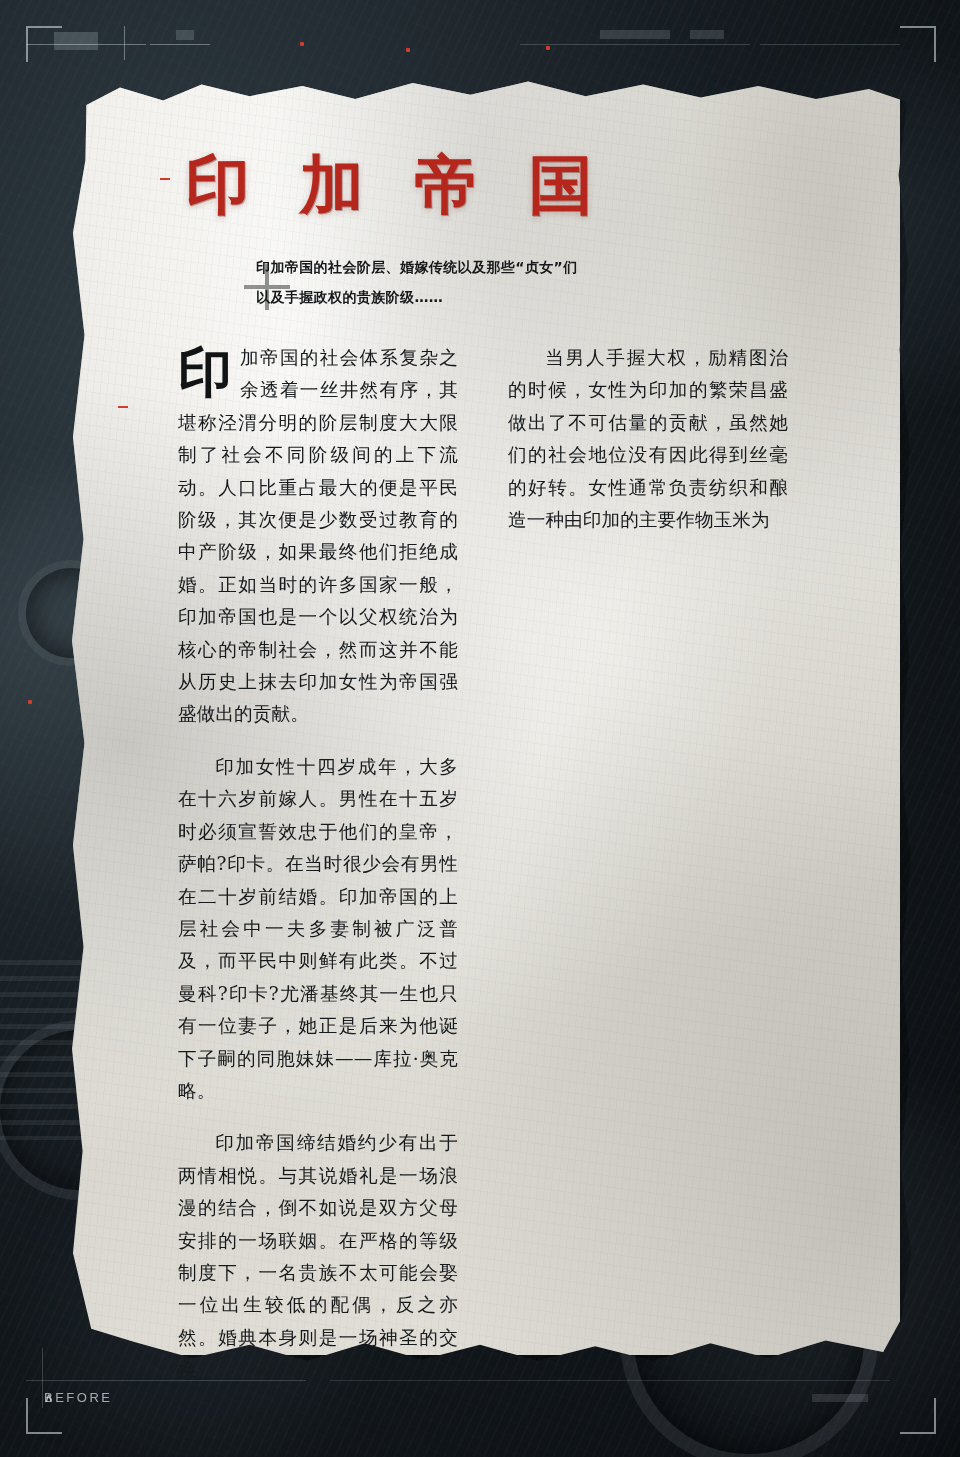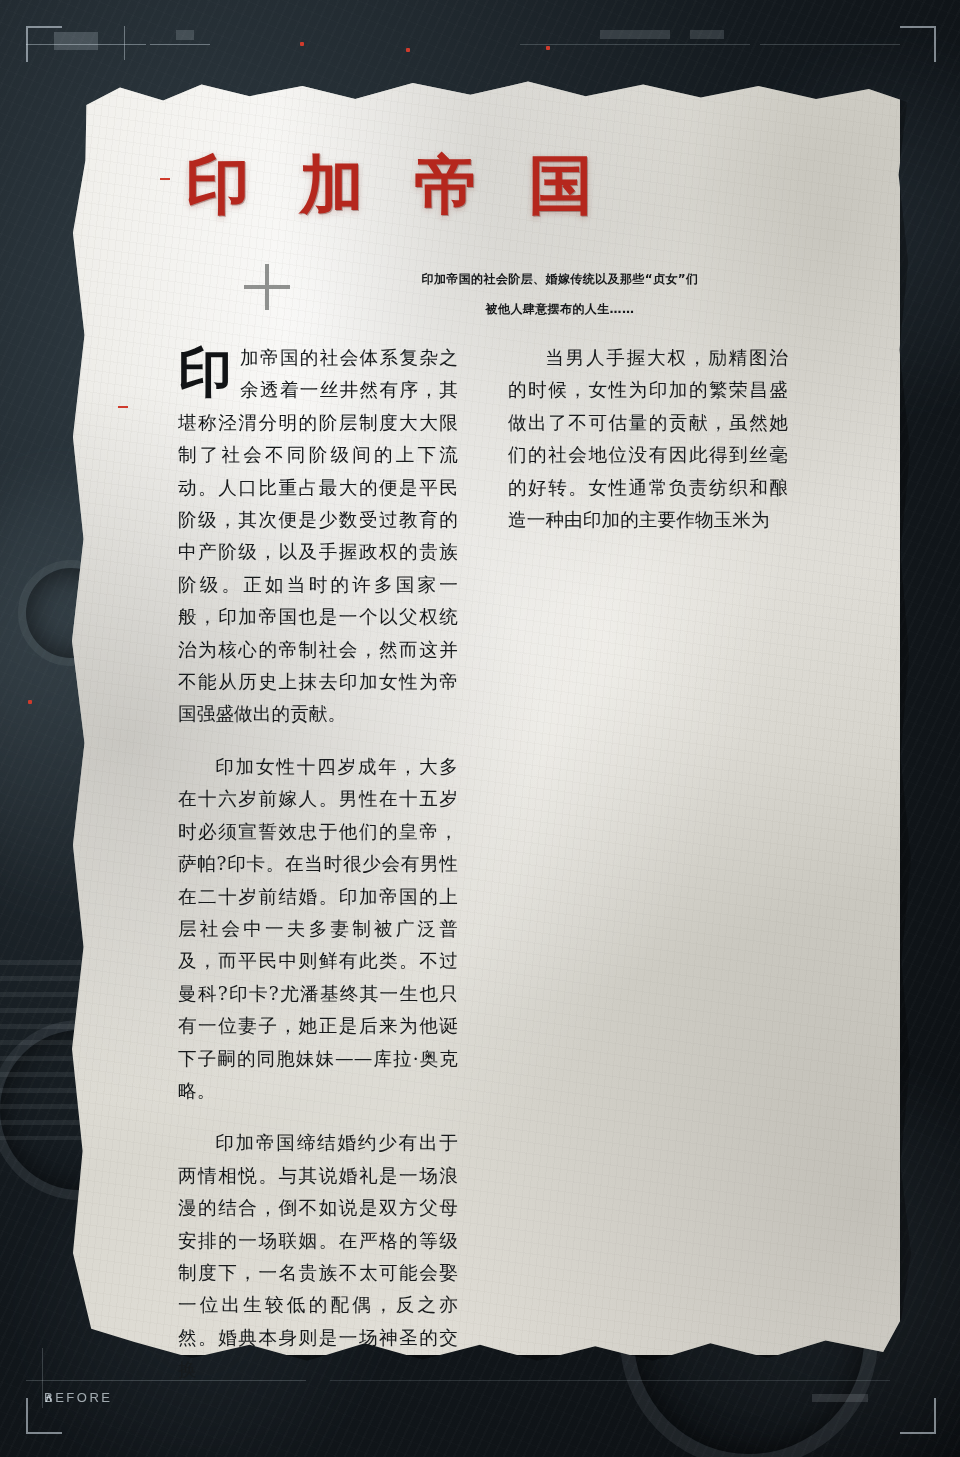--- a/index.html
+++ b/index.html
@@ -169,29 +169,28 @@
     color: #b5271d;
     font-family: "DejaVu Serif", serif;
     font-weight: bold;
     font-size: 64px;
     letter-spacing: 14px;
     text-shadow: 1px 1px 0 rgba(90,20,14,0.35), 0 2px 6px rgba(120,30,20,0.25);
   }
 
   .subtitle {
     position: absolute;
-    top: 264px;
+    top: 252px;
     left: 256px;
     width: 608px;
     color: #16181a;
     font-family: "DejaVu Sans", sans-serif;
     font-weight: bold;
-    font-size: 12px;
+    font-size: 14px;
     line-height: 30px;
-    text-align: center;
     letter-spacing: 0.4px;
   }
 
   .cross {
     position: absolute;
     left: 244px;
     top: 264px;
     width: 46px;
     height: 46px;
     opacity: 0.75;
@@ -277,26 +276,26 @@
 
   <div class="title">印 加 帝 国</div>
 
   <div class="cross">
     <i class="h"></i>
       <i class="v"></i>
   </div>
 
   <div class="subtitle">
     <div>印加帝国的社会阶层、婚嫁传统以及那些“贞女”们</div>
-    <div>被他人肆意摆布的人生……</div>
+    <div>以及手握政权的贵族阶级……</div>
   </div>
 
   <div class="columns">
     <div class="col">
-      <p class="dropcap-para"><span class="dropcap">印</span><span>加帝国的社会体系复杂之余透着一丝井然有序，其堪称泾渭分明的阶层制度大大限制了社会不同阶级间的上下流动。人口比重占最大的便是平民阶级，其次便是少数受过教育的中产阶级，以及手握政权的贵族阶级。正如当时的许多国家一般，印加帝国也是一个以父权统治为核心的帝制社会，然而这并不能从历史上抹去印加女性为帝国强盛做出的贡献。</span></p>
+      <p class="dropcap-para"><span class="dropcap">印</span><span>加帝国的社会体系复杂之余透着一丝井然有序，其堪称泾渭分明的阶层制度大大限制了社会不同阶级间的上下流动。人口比重占最大的便是平民阶级，其次便是少数受过教育的中产阶级，如果最终他们拒绝成婚。正如当时的许多国家一般，印加帝国也是一个以父权统治为核心的帝制社会，然而这并不能从历史上抹去印加女性为帝国强盛做出的贡献。</span></p>
       <p class="indent">印加女性十四岁成年，大多在十六岁前嫁人。男性在十五岁时必须宣誓效忠于他们的皇帝，萨帕?印卡。在当时很少会有男性在二十岁前结婚。印加帝国的上层社会中一夫多妻制被广泛普及，而平民中则鲜有此类。不过曼科?印卡?尤潘基终其一生也只有一位妻子，她正是后来为他诞下子嗣的同胞妹妹——库拉·奥克略。</p>
       <p class="indent">印加帝国缔结婚约少有出于两情相悦。与其说婚礼是一场浪漫的结合，倒不如说是双方父母安排的一场联姻。在严格的等级制度下，一名贵族不太可能会娶一位出生较低的配偶，反之亦然。婚典本身则是一场神圣的交换</p>
     </div>
     <div class="col">
       <p class="indent">当男人手握大权，励精图治的时候，女性为印加的繁荣昌盛做出了不可估量的贡献，虽然她们的社会地位没有因此得到丝毫的好转。女性通常负责纺织和酿造一种由印加的主要作物玉米为</p>
     </div>
   </div>
 
   <div class="hud">
     <div class="hud-corner" style="left:26px; top:26px;"></div>

